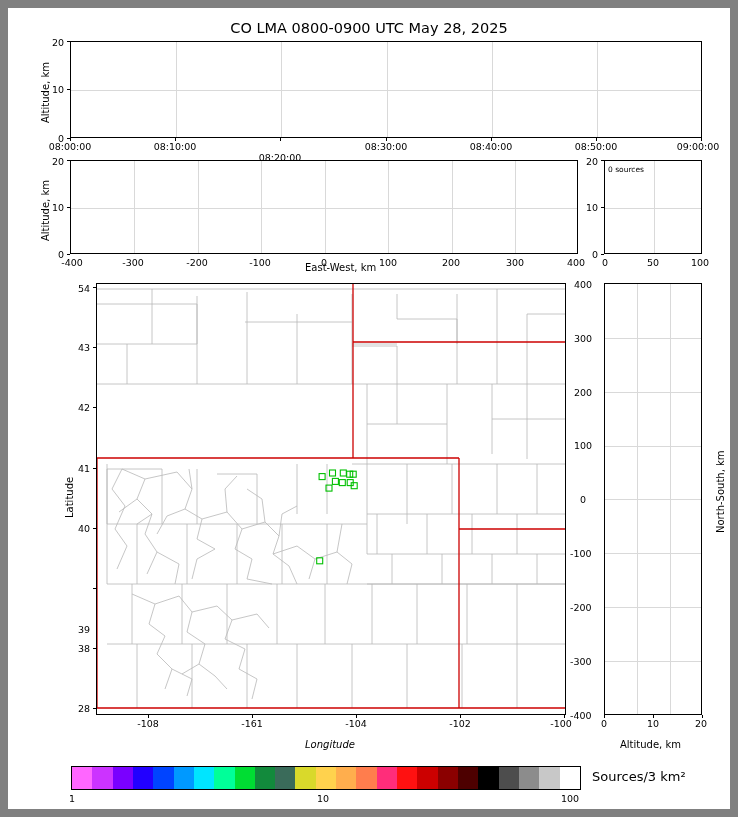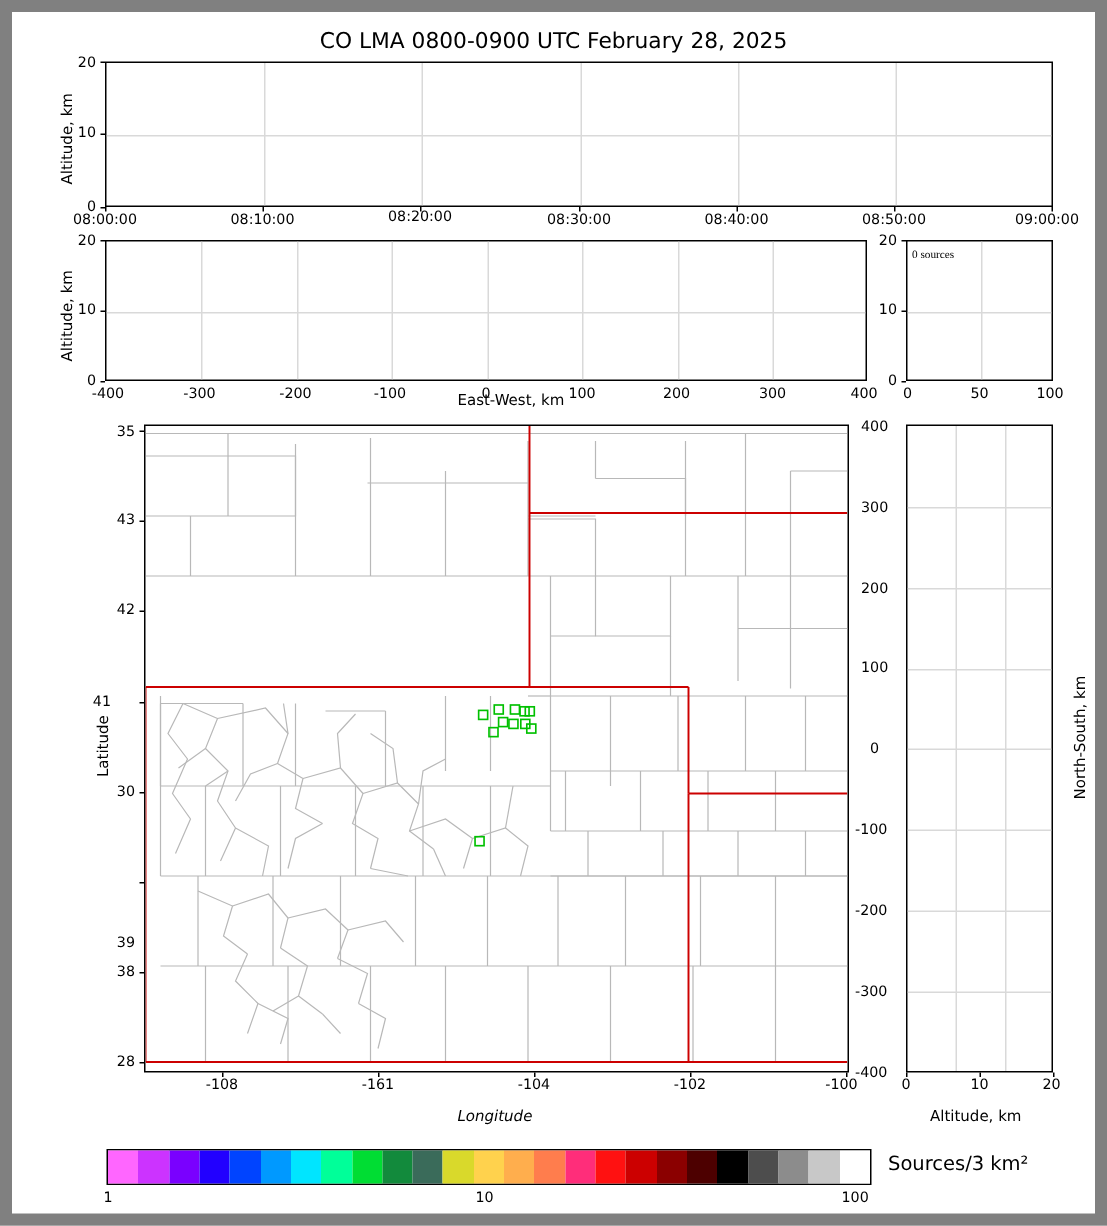--- a/index.html
+++ b/index.html
@@ -73,21 +73,20 @@
   }
   .rot-left {
     transform-origin: 0 0;
     transform: rotate(-90deg);
   }
 
   .note {
     position: absolute;
     font-size: 7.5px;
     color: #000;
-    font-family: Liberation Serif, serif;
   }
 
   
   .cb-wrap { position: absolute; }
   .cb {
     position: absolute;
     display: flex;
     border: 1px solid #000;
     box-sizing: content-box;
   }
@@ -104,41 +103,41 @@
     color: #000;
     white-space: nowrap;
   }
   svg { display: block; }
 </style>
 </head>
 <body>
 
 <div id="page">
 
-  <div class="title">CO LMA 0800-0900 UTC February 28, 2025</div>
+  <div class="title">CO LMA 0800-0900 UTC May 28, 2025</div>
 
   <div class="axes" style="left:62px; top:33px; width:632px; height:97px;">
     <div class="grid-h" style="top:48px;"></div>
     <div class="grid-v" style="left:105px;"></div>
     <div class="grid-v" style="left:210px;"></div>
     <div class="grid-v" style="left:316px;"></div>
     <div class="grid-v" style="left:421px;"></div>
     <div class="grid-v" style="left:526px;"></div>
   </div>
 
   <div class="tick tick-x abs" style="left:62px; top:130px;"></div>
   <div class="tick tick-x abs" style="left:167px; top:130px;"></div>
   <div class="tick tick-x abs" style="left:272px; top:130px;"></div>
   <div class="tick tick-x abs" style="left:378px; top:130px;"></div>
   <div class="tick tick-x abs" style="left:483px; top:130px;"></div>
   <div class="tick tick-x abs" style="left:588px; top:130px;"></div>
   <div class="tick tick-x abs" style="left:693px; top:130px;"></div>
   <div class="tlabel tlabel-x" style="left:62px; top:133px;">08:00:00</div>
   <div class="tlabel tlabel-x" style="left:167px; top:133px;">08:10:00</div>
-  <div class="tlabel tlabel-x" style="left:272px; top:131px;">08:20:00</div>
+  <div class="tlabel tlabel-x" style="left:272px; top:144px;">08:20:00</div>
   <div class="tlabel tlabel-x" style="left:378px; top:133px;">08:30:00</div>
   <div class="tlabel tlabel-x" style="left:483px; top:133px;">08:40:00</div>
   <div class="tlabel tlabel-x" style="left:588px; top:133px;">08:50:00</div>
   <div class="tlabel tlabel-x" style="left:690px; top:133px;">09:00:00</div>
 
   <div class="tick tick-y abs" style="left:59px; top:130px;"></div>
   <div class="tick tick-y abs" style="left:59px; top:81px;"></div>
   <div class="tick tick-y abs" style="left:59px; top:33px;"></div>
   <div class="tlabel tlabel-y" style="left:38px; top:130px; width:18px;">0</div>
   <div class="tlabel tlabel-y" style="left:38px; top:81px; width:18px;">10</div>
@@ -348,25 +347,25 @@
   <div class="tick tick-y abs" style="left:85px; top:640px;"></div>
   <div class="tick tick-y abs" style="left:85px; top:580px;"></div>
   <div class="tick tick-y abs" style="left:85px; top:520px;"></div>
   <div class="tick tick-y abs" style="left:85px; top:460px;"></div>
   <div class="tick tick-y abs" style="left:85px; top:399px;"></div>
   <div class="tick tick-y abs" style="left:85px; top:339px;"></div>
   <div class="tick tick-y abs" style="left:85px; top:279px;"></div>
   <div class="tlabel tlabel-y" style="left:64px; top:700px; width:18px;">28</div>
   <div class="tlabel tlabel-y" style="left:64px; top:640px; width:18px;">38</div>
   <div class="tlabel tlabel-y" style="left:64px; top:580px; width:18px;margin-top:41px;">39</div>
-  <div class="tlabel tlabel-y" style="left:64px; top:520px; width:18px;">30</div>
-  <div class="tlabel tlabel-y" style="left:48px; top:460px; width:18px;text-align:right;">41</div>
+  <div class="tlabel tlabel-y" style="left:64px; top:520px; width:18px;">40</div>
+  <div class="tlabel tlabel-y" style="left:64px; top:460px; width:18px;text-align:right;">41</div>
   <div class="tlabel tlabel-y" style="left:64px; top:399px; width:18px;">42</div>
   <div class="tlabel tlabel-y" style="left:64px; top:339px; width:18px;">43</div>
-  <div class="tlabel tlabel-y" style="left:64px; top:280px; width:18px;">35</div>
+  <div class="tlabel tlabel-y" style="left:64px; top:280px; width:18px;">54</div>
   <div class="axlabel rot-left" style="left:56px; top:510px;">Latitude</div>
   <div class="axlabel" style="left:297px; top:731px;font-style:italic;">Longitude</div>
 
   <div class="axes" style="left:596px; top:275px; width:98px; height:432px;">
     <div class="grid-v" style="left:32px;"></div>
     <div class="grid-v" style="left:65px;"></div>
     <div class="grid-h" style="top:54px;"></div>
     <div class="grid-h" style="top:108px;"></div>
     <div class="grid-h" style="top:162px;"></div>
     <div class="grid-h" style="top:215px;"></div>

